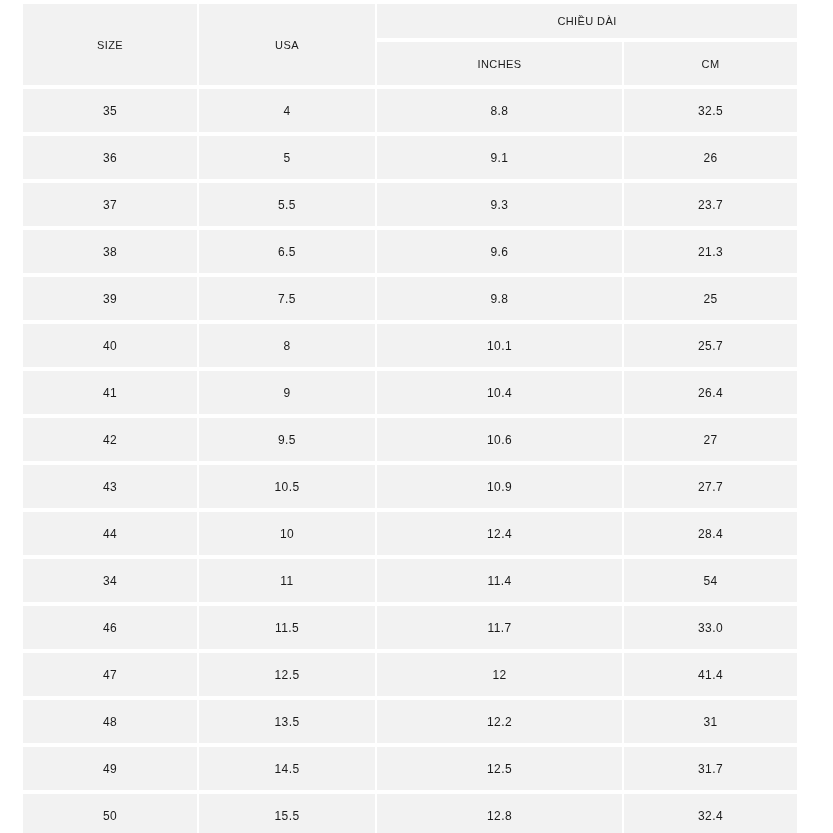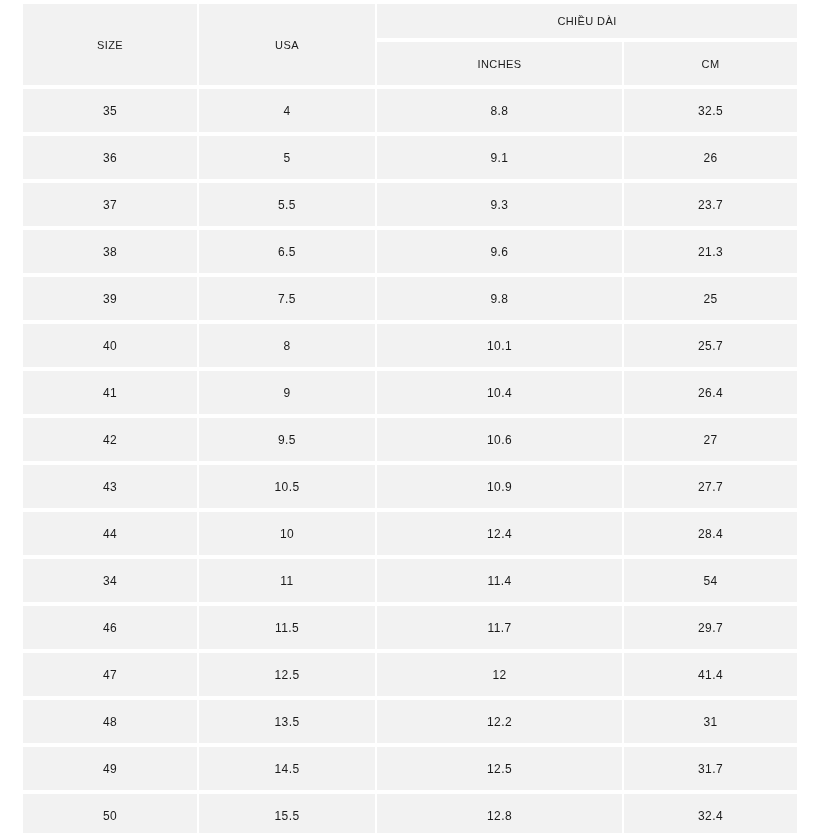--- a/index.html
+++ b/index.html
@@ -161,21 +161,21 @@
         <tr>
           <td class="cell col-size">34</td>
           <td class="cell">11</td>
           <td class="cell">11.4</td>
           <td class="cell">54</td>
         </tr>
         <tr>
           <td class="cell col-size">46</td>
           <td class="cell">11.5</td>
           <td class="cell">11.7</td>
-          <td class="cell">29.7</td>
+          <td class="cell">33.0</td>
         </tr>
         <tr>
           <td class="cell col-size">47</td>
           <td class="cell">12.5</td>
           <td class="cell">12</td>
           <td class="cell">41.4</td>
         </tr>
         <tr>
           <td class="cell col-size">48</td>
           <td class="cell">13.5</td>

